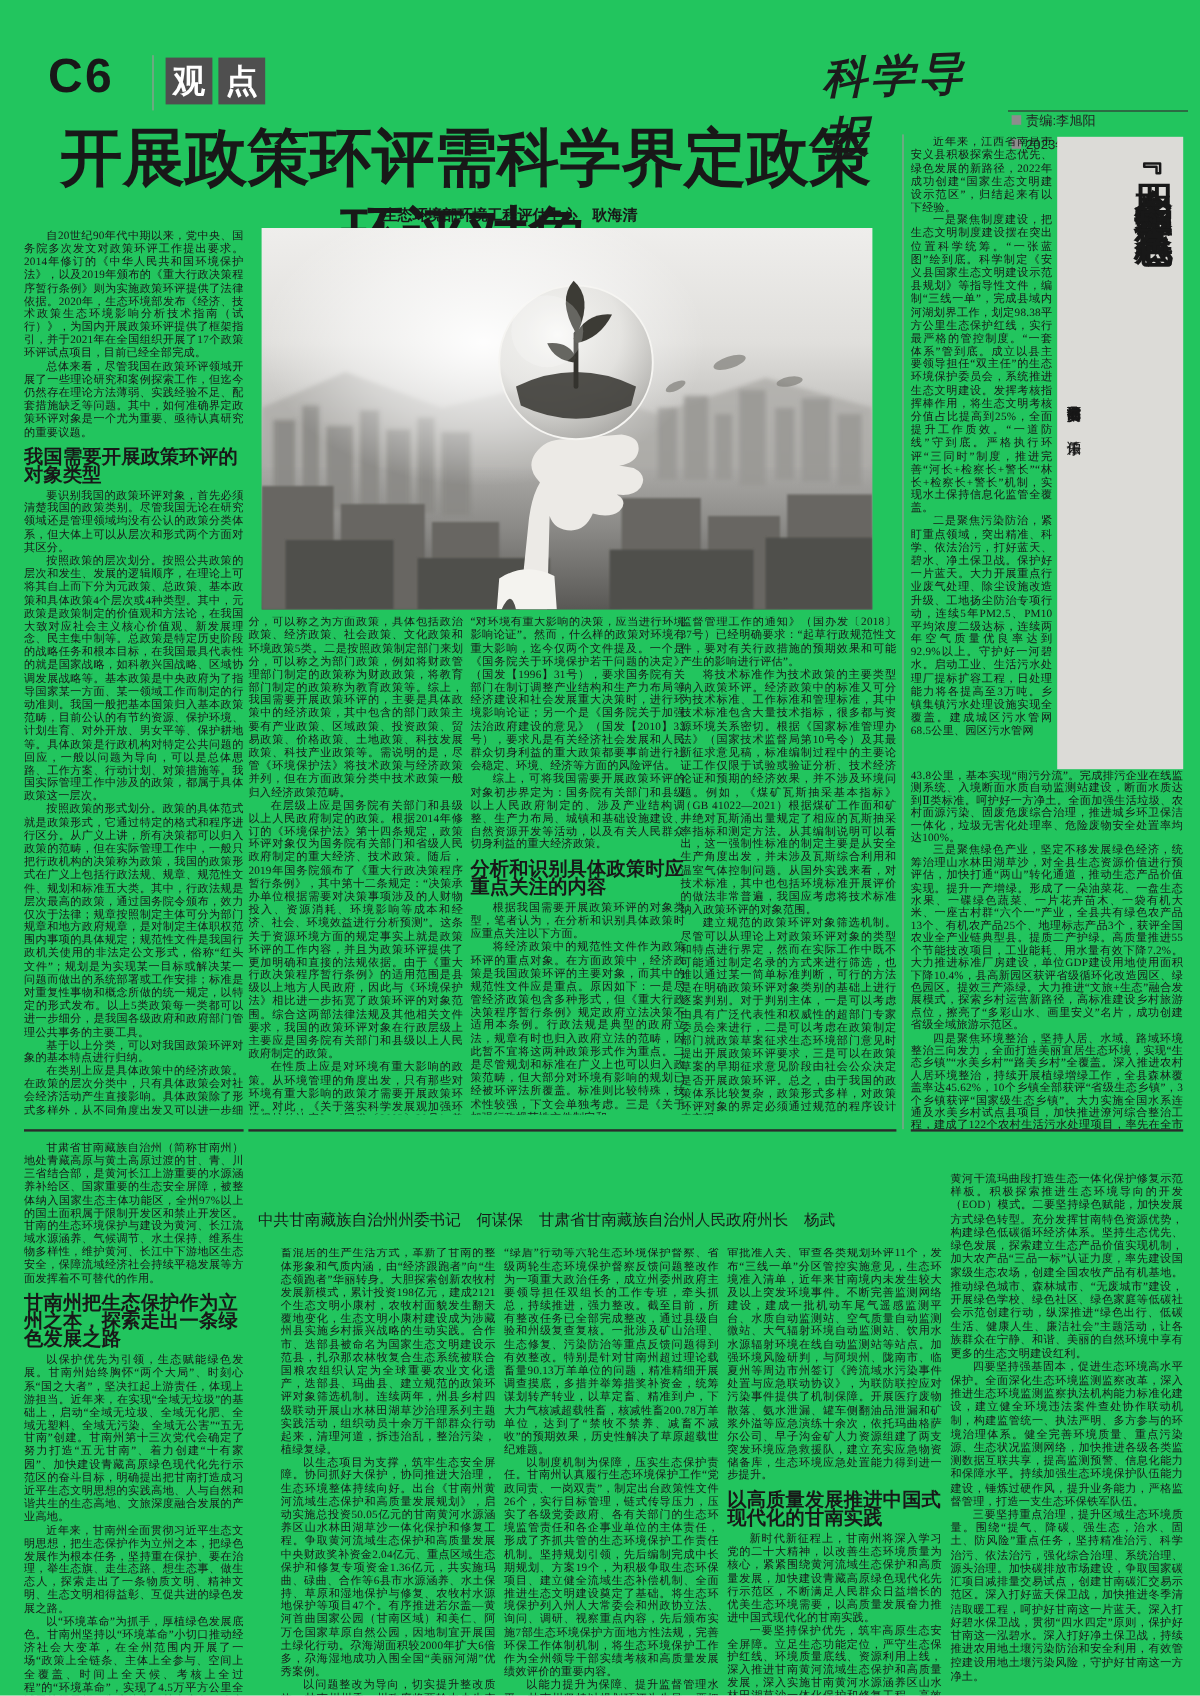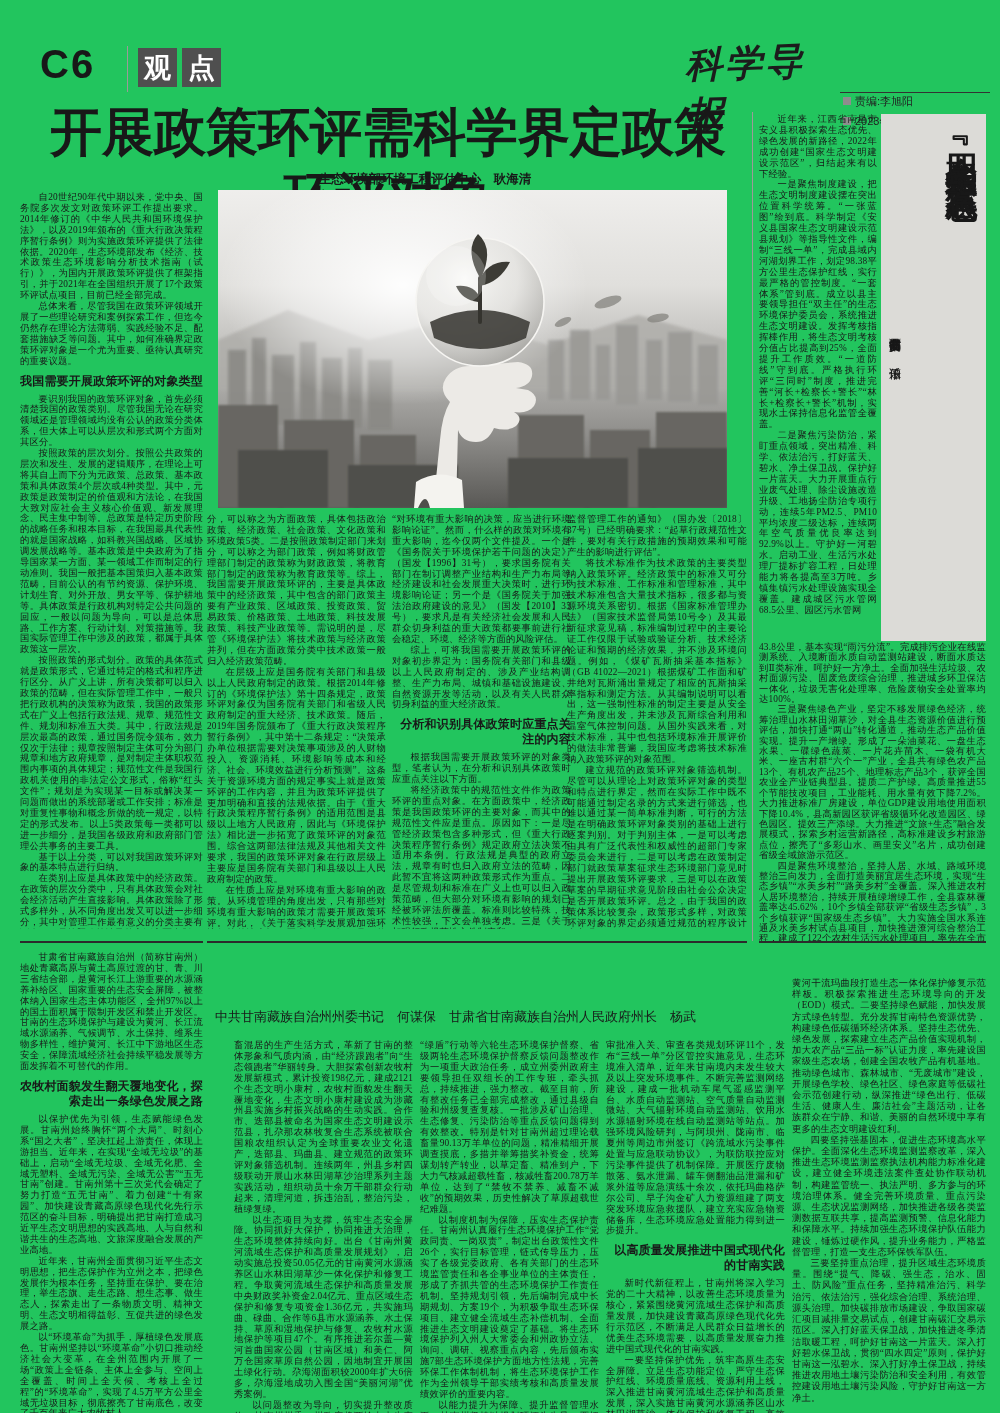--- a/index.html
+++ b/index.html
@@ -27,22 +27,22 @@
   .m-headline{position:absolute;left:28px;top:100px;width:720px;text-align:center;
               font-family:"Liberation Sans","DejaVu Sans",sans-serif;font-size:52px;font-weight:900;line-height:1.25;}
   .m-byline{position:absolute;left:225px;top:171px;width:400px;text-align:center;font-size:12.5px;font-weight:700;}
 
   .photo{position:absolute;left:218px;top:190px;width:509px;height:318px;overflow:hidden;
          background:linear-gradient(180deg,#efeeec 0%,#e0dfdc 30%,#b9b8b5 55%,#8c8b88 78%,#595855 100%);}
 
   .col{position:absolute;text-align:justify;font-size:9.3px;line-height:10.9px;overflow:hidden;letter-spacing:.2px;}
   .col .p{margin:0;text-indent:2em;}
   .col .pc{margin:0;text-indent:0;}
-  .col .h{font-family:"Liberation Sans","DejaVu Sans",sans-serif;font-size:12px;line-height:15px;font-weight:700;
-          margin:7px 0 5px;text-indent:0;text-align:right;}
+  .col .h{font-family:"Liberation Sans","DejaVu Sans",sans-serif;font-size:16px;line-height:15px;font-weight:700;
+          margin:7px 0 5px;text-indent:0;text-align:left;}
   #c1{left:20px;top:192px;width:183px;height:737px;}
   #c2{left:207px;top:514px;width:179px;height:415px;}
   #c3{left:392px;top:514px;width:179px;height:415px;}
   #c4{left:567px;top:514px;width:180px;height:415px;}
 
   
   .sb-vline{left:752px;top:112px;height:829px;}
   #sbn{left:759px;top:114px;width:118px;height:527px;}
   .sb-box{position:absolute;left:881px;top:114px;width:105px;height:527px;background:#dcdbd7;}
   .sb-title{position:absolute;right:8px;top:12px;writing-mode:vertical-rl;
@@ -217,21 +217,21 @@
       <p class="p">三是聚焦绿色产业，坚定不移发展绿色经济，统筹治理山水林田湖草沙，对全县生态资源价值进行预评估，加快打通“两山”转化通道，推动生态产品价值实现。提升一产增绿。形成了一朵油菜花、一盘生态水果、一碟绿色蔬菜、一片花卉苗木、一袋有机大米、一座古村群“六个一”产业，全县共有绿色农产品13个、有机农产品25个、地理标志产品3个，获评全国农业全产业链典型县。提质二产护绿。高质量推进55个节能技改项目，工业能耗、用水量有效下降7.2%。大力推进标准厂房建设，单位GDP建设用地使用面积下降10.4%，县高新园区获评省级循环化改造园区、绿色园区。提效三产添绿。大力推进“文旅+生态”融合发展模式，探索乡村运营新路径，高标准建设乡村旅游点位，擦亮了“多彩山水、画里安义”名片，成功创建省级全域旅游示范区。</p>
       <p class="p">四是聚焦环境整治，坚持人居、水域、路域环境整治三向发力，全面打造美丽宜居生态环境，实现“生态乡镇”“水美乡村”“路美乡村”全覆盖。深入推进农村人居环境整治，持续开展植绿增绿工作，全县森林覆盖率达45.62%，10个乡镇全部获评“省级生态乡镇”，3个乡镇获评“国家级生态乡镇”。大力实施全国水系连通及水美乡村试点县项目，加快推进潦河综合整治工程，建成了122个农村生活污水处理项目，率先在全市实现建制村污水处理设施全覆盖。围绕“畅安舒美”目标，打造了6条省级美丽生态文明示范路，修建整治道路702条949.2公里，国省道黑化率达100%，获评全国“四好农村路”示范县。</p>
     </div>
 
   <div class="hr rule-a"></div>
   <div class="hr rule-b"></div>
   <div class="hr rule-c"></div>
 
   <div class="col" id="ca">
       <p class="p">甘肃省甘南藏族自治州（简称甘南州）地处青藏高原与黄土高原过渡的甘、青、川三省结合部，是黄河长江上游重要的水源涵养补给区、国家重要的生态安全屏障，被整体纳入国家生态主体功能区，全州97%以上的国土面积属于限制开发区和禁止开发区。甘南的生态环境保护与建设为黄河、长江流域水源涵养、气候调节、水土保持、维系生物多样性，维护黄河、长江中下游地区生态安全，保障流域经济社会持续平稳发展等方面发挥着不可替代的作用。</p>
-      <h3 class="h">农牧村面貌发生翻天覆地变化，探索走出一条绿色发展之路</h3>
+      <h3 class="h">甘南州把生态保护作为立州之本，探索走出一条绿色发展之路</h3>
       <p class="p">以保护优先为引领，生态赋能绿色发展。甘南州始终胸怀“两个大局”、时刻心系“国之大者”，坚决扛起上游责任，体现上游担当。近年来，在实现“全域无垃圾”的基础上，启动“全域无垃圾、全域无化肥、全域无塑料、全域无污染、全域无公害”“五无甘南”创建。甘南州第十三次党代会确定了努力打造“五无甘南”、着力创建“十有家园”、加快建设青藏高原绿色现代化先行示范区的奋斗目标，明确提出把甘南打造成习近平生态文明思想的实践高地、人与自然和谐共生的生态高地、文旅深度融合发展的产业高地。</p>
       <p class="p">近年来，甘南州全面贯彻习近平生态文明思想，把生态保护作为立州之本，把绿色发展作为根本任务，坚持重在保护、要在治理，举生态旗、走生态路、想生态事、做生态人，探索走出了一条物质文明、精神文明、生态文明相得益彰、互促共进的绿色发展之路。</p>
       <p class="p">以“环境革命”为抓手，厚植绿色发展底色。甘南州坚持以“环境革命”小切口推动经济社会大变革，在全州范围内开展了一场“政策上全链条、主体上全参与、空间上全覆盖、时间上全天候、考核上全过程”的“环境革命”，实现了4.5万平方公里全域无垃圾目标，彻底擦亮了甘南底色，改变了千百年来广大农牧村人</p>
     </div>
   <div class="b-byline">中共甘南藏族自治州州委书记　何谋保　甘肃省甘南藏族自治州人民政府州长　杨武</div>
   <div class="col" id="cb">
       <p class="pc">畜混居的生产生活方式，革新了甘南的整体形象和气质内涵，由“经济跟跑者”向“生态领跑者”华丽转身。大胆探索创新农牧村发展新模式，累计投资198亿元，建成2121个生态文明小康村，农牧村面貌发生翻天覆地变化，生态文明小康村建设成为涉藏州县实施乡村振兴战略的生动实践。合作市、迭部县被命名为国家生态文明建设示范县，扎尕那农林牧复合生态系统被联合国粮农组织认定为全球重要农业文化遗产，迭部县、玛曲县、建立规范的政策环评对象筛选机制。连续两年，州县乡村四级联动开展山水林田湖草沙治理系列主题实践活动，组织动员十余万干部群众行动起来，清理河道，拆违治乱，整治污染，植绿复绿。</p>
       <p class="p">以生态项目为支撑，筑牢生态安全屏障。协同抓好大保护，协同推进大治理，生态环境整体持续向好。出台《甘南州黄河流域生态保护和高质量发展规划》，启动实施总投资50.05亿元的甘南黄河水源涵养区山水林田湖草沙一体化保护和修复工程。争取黄河流域生态保护和高质量发展中央财政奖补资金2.04亿元、重点区域生态保护和修复专项资金1.36亿元，共实施玛曲、碌曲、合作等6县市水源涵养、水土保持、草原和湿地保护与修复、农牧村水源地保护等项目47个。有序推进若尔盖—黄河首曲国家公园（甘南区域）和美仁、阿万仓国家草原自然公园，因地制宜开展国土绿化行动。尕海湖面积较2000年扩大6倍多，尕海湿地成功入围全国“美丽河湖”优秀案例。</p>
       <p class="p">以问题整改为导向，切实提升整改质效。甘南州州委、州政府将两轮中央生态环境保护督察、黄河流域生态环境警示片和自然保护区</p>
     </div>

